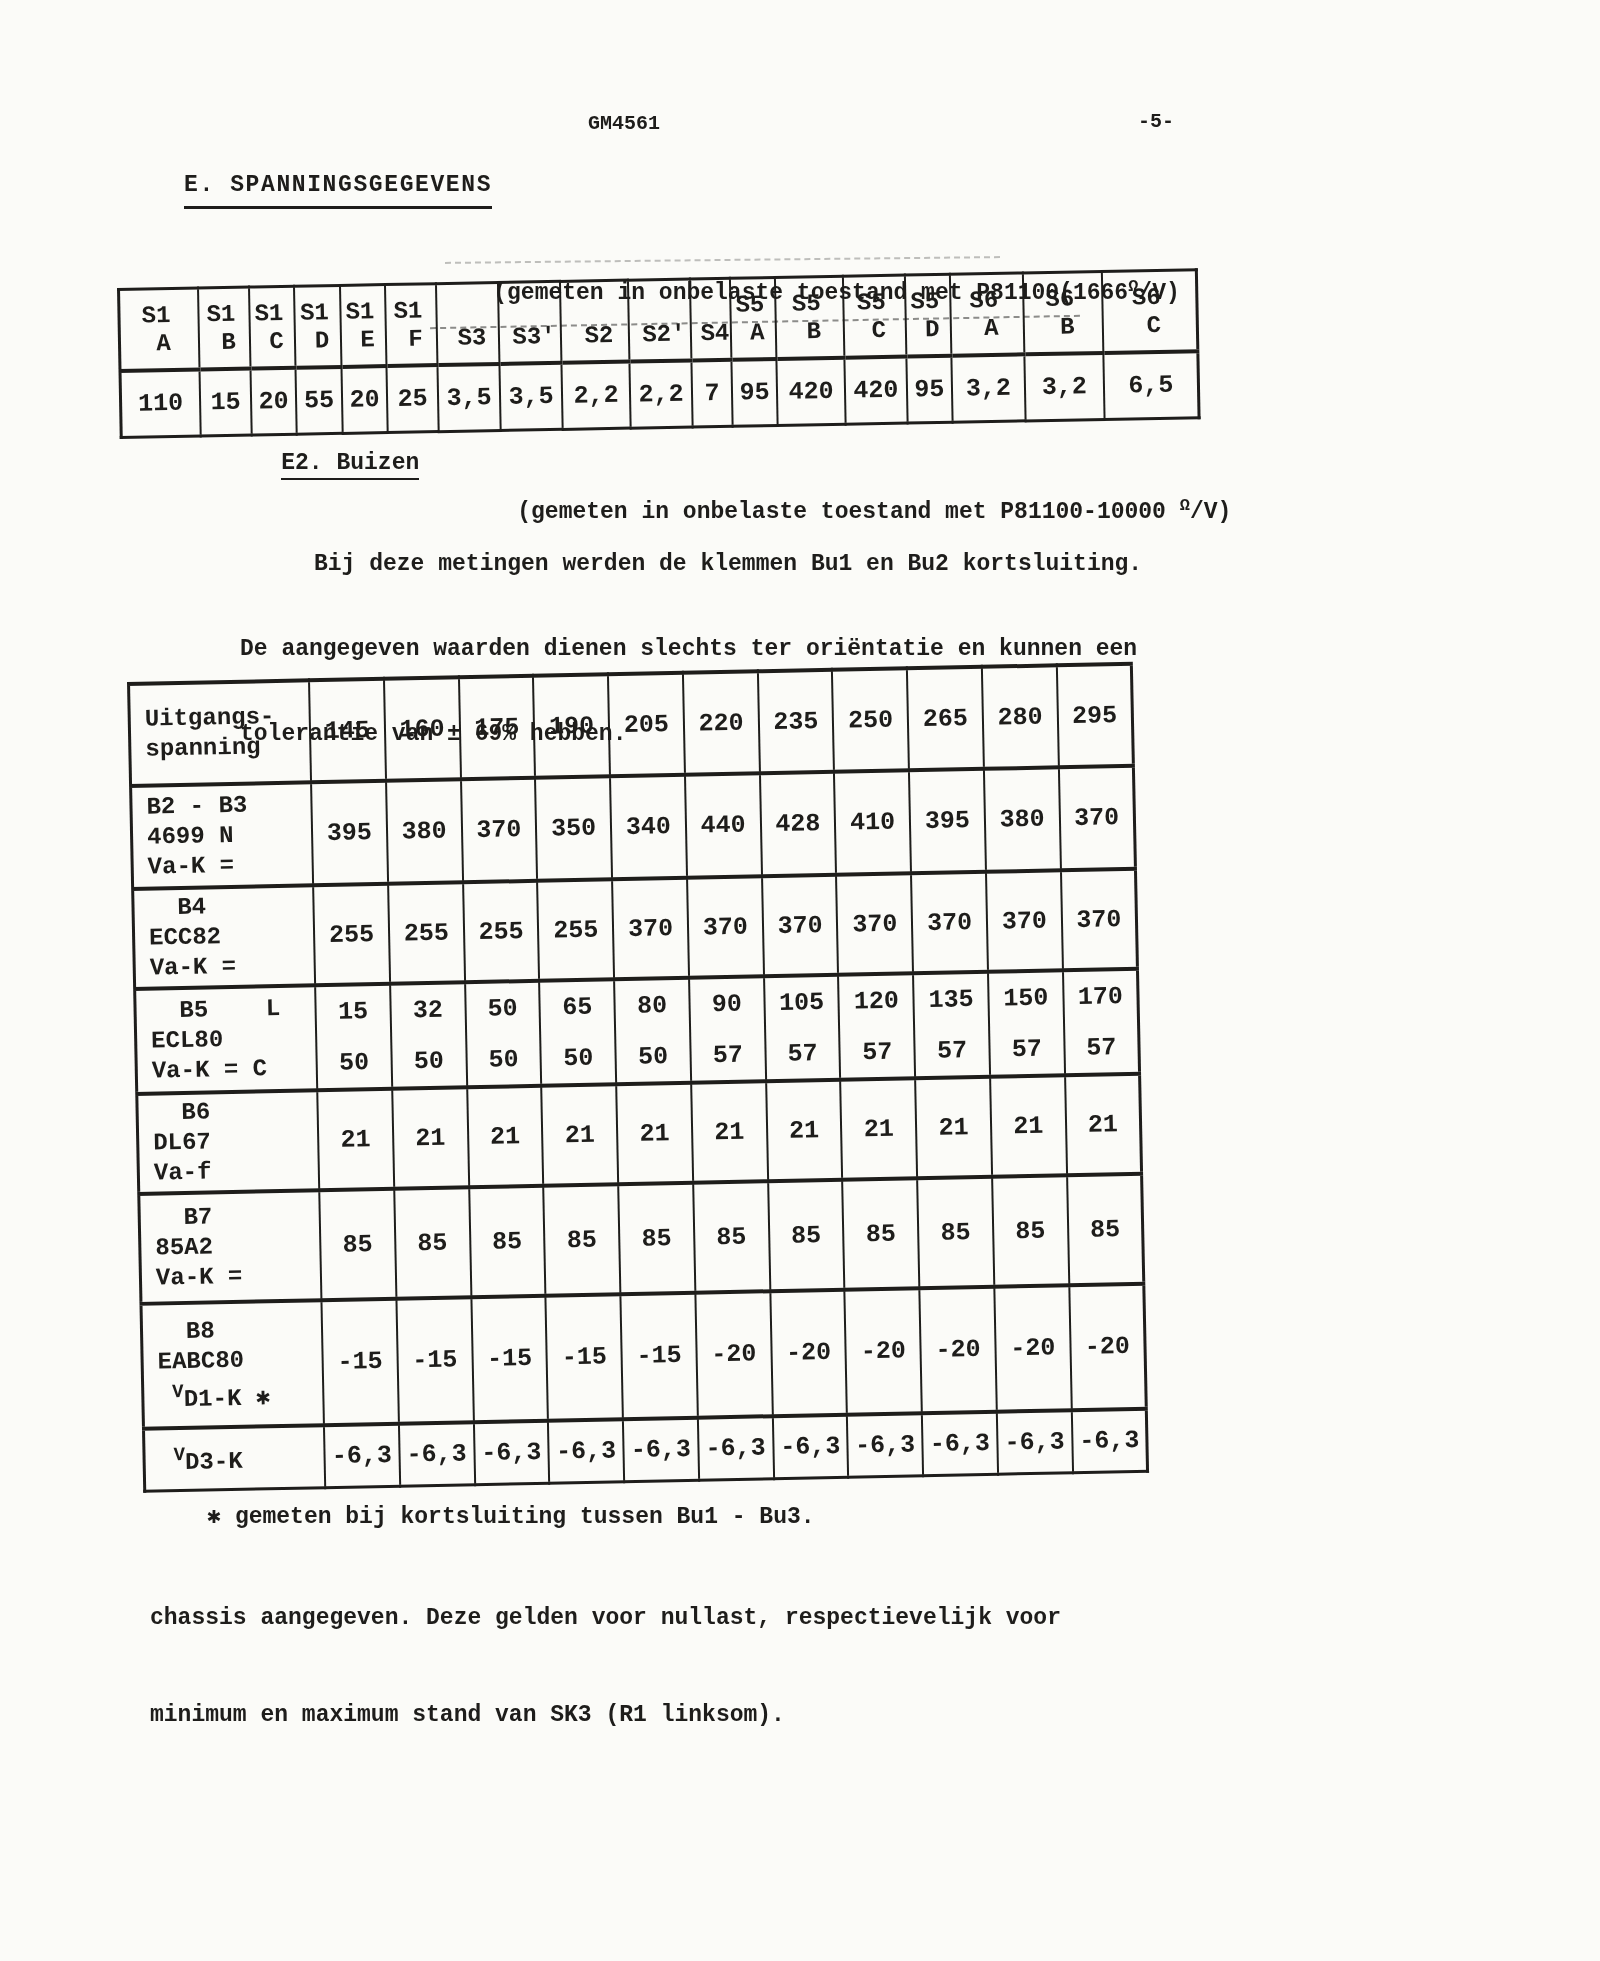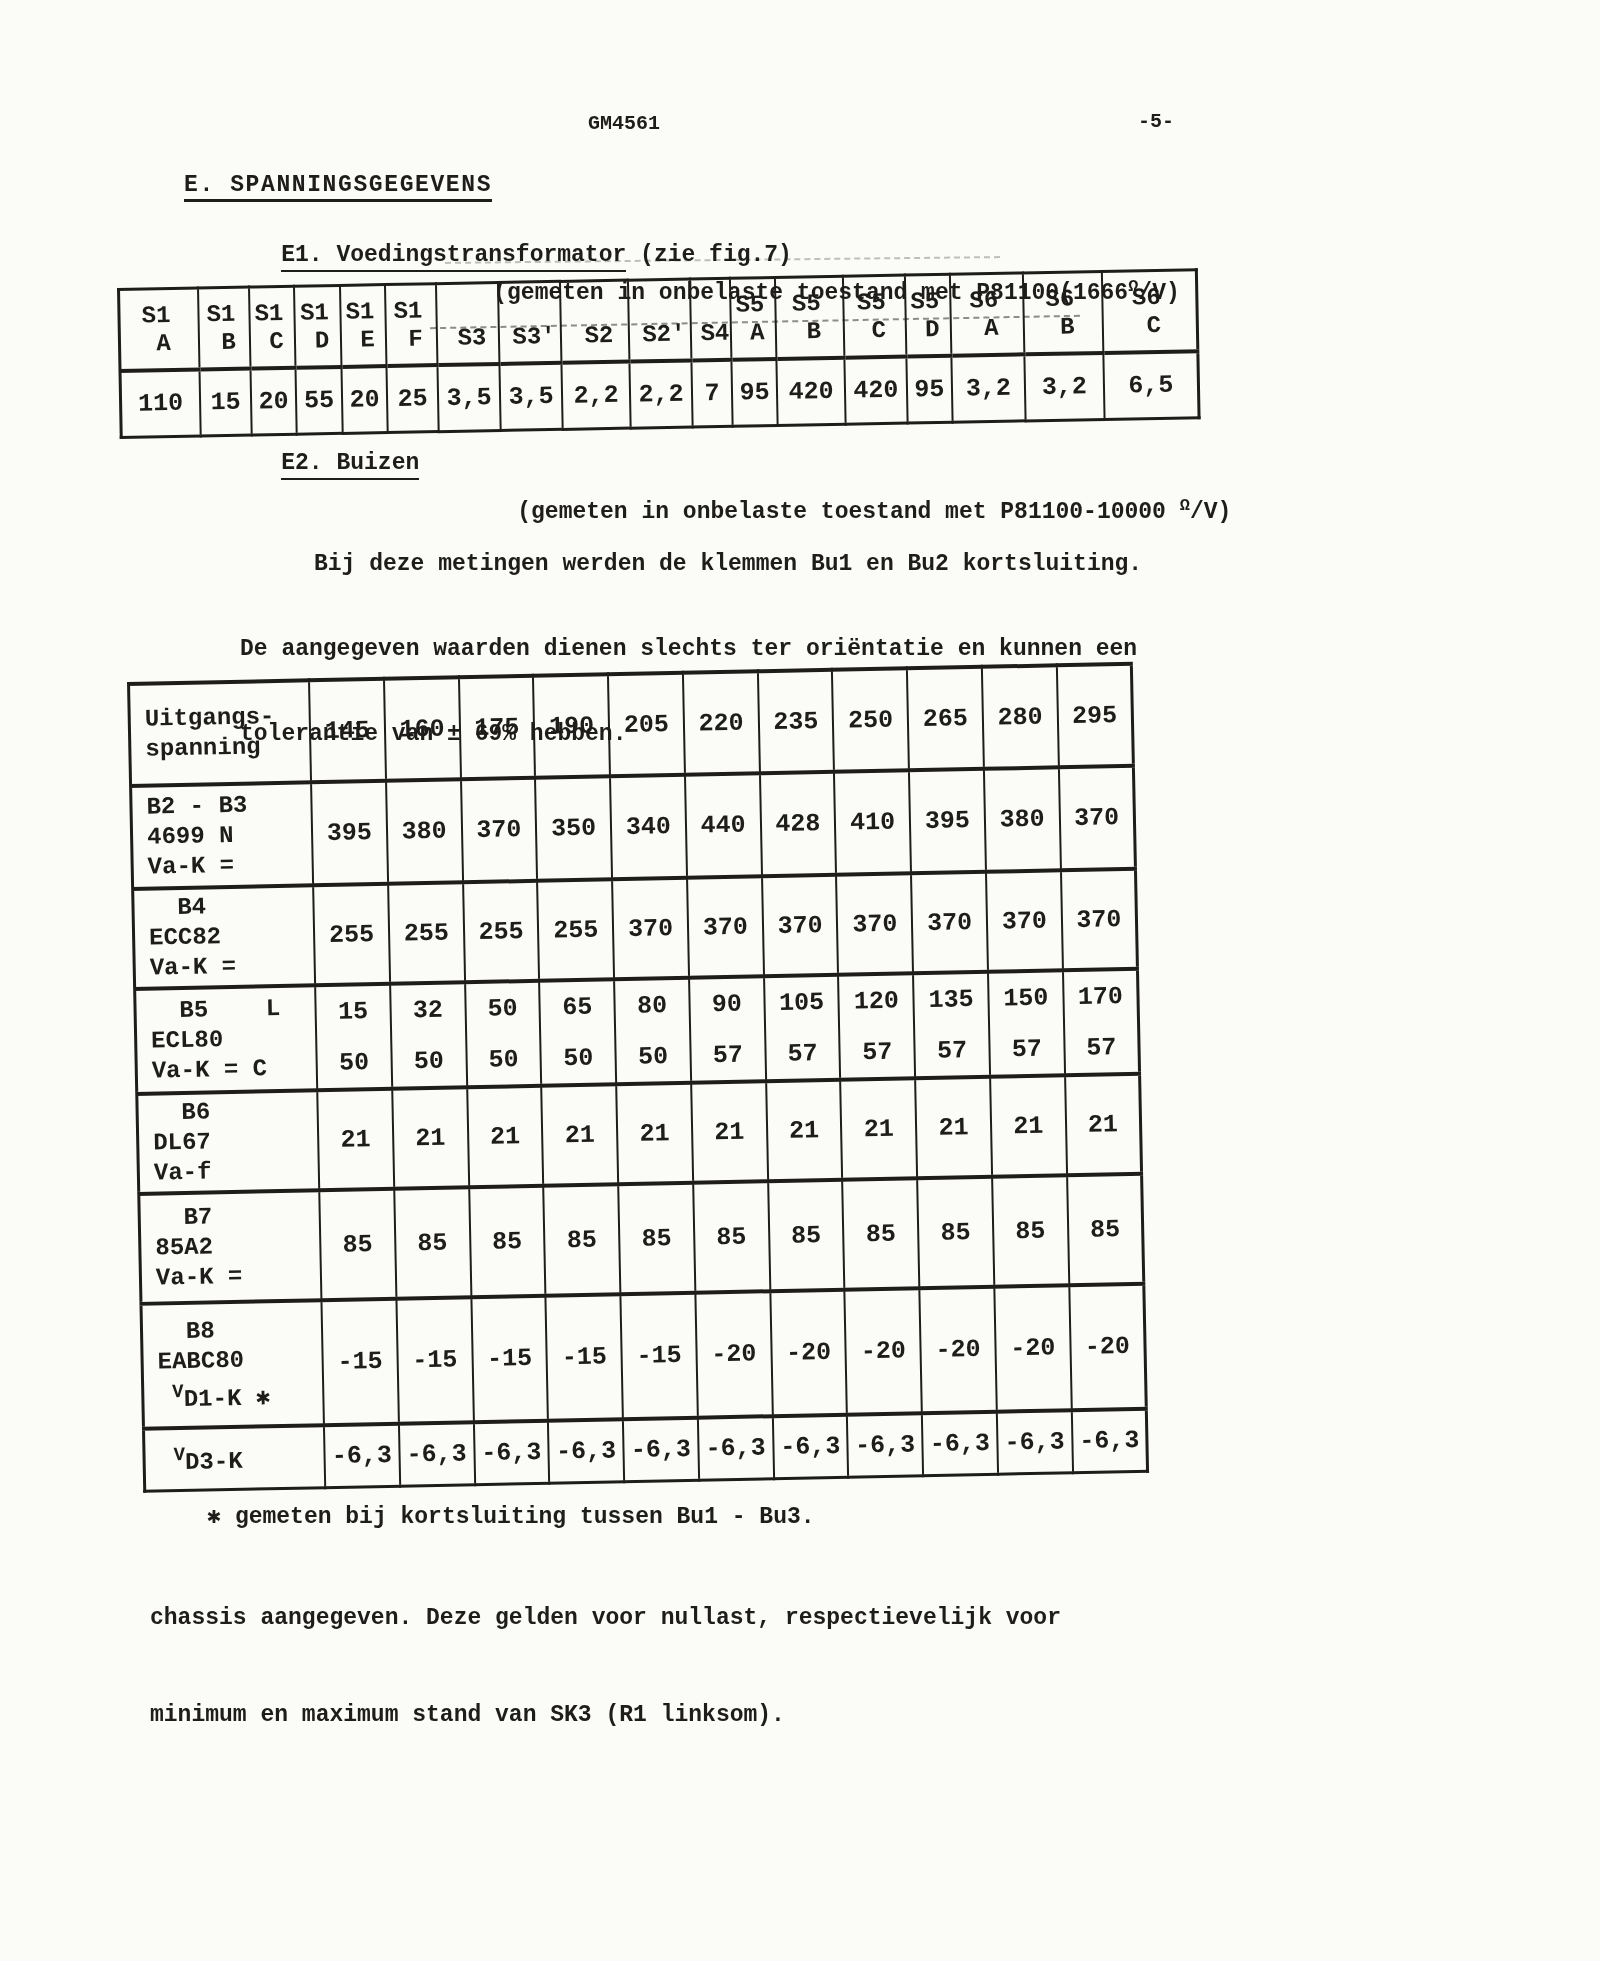--- a/index.html
+++ b/index.html
@@ -6,21 +6,21 @@
   html,body{margin:0;padding:0;background:#e8e8e4;}
   .page{
     position:relative; width:1600px; height:1961px; margin:0 auto;
     background:var(--paper); color:var(--ink);
     font-family:"Liberation Mono","DejaVu Sans Mono",monospace;
     font-weight:bold; overflow:hidden;
   }
   .abs{position:absolute; white-space:pre;}
   .t23{font-size:23px;}
   .t24{font-size:20px;}
-  .underl{border-bottom:3px solid var(--ink); padding-bottom:1px;}
+  .underl{border-bottom:3px solid var(--ink); padding-bottom:8px;}
   .underl2{border-bottom:2.5px solid var(--ink); padding-bottom:2px;}
   .spaced{letter-spacing:1.6px;}
   .sup{vertical-align:8px; font-size:17px;}
 
   
   .t1wrap{position:absolute; left:117px; top:288px; transform:rotate(-1.05deg); transform-origin:0 0;}
   #t1{border-collapse:collapse; table-layout:fixed; width:1041px; border:3px solid var(--ink);}
   #t1 th,#t1 td{border:2px solid var(--ink); padding:0; text-align:center; vertical-align:middle;}
   #t1 thead th{height:78px;}
   #t1 tbody tr{height:66px;}
@@ -59,23 +59,20 @@
 </head>
 <body>
 
 <div class="page">
 
   <div class="abs t24" style="left:588px; top:112px;">GM4561</div>
   <div class="abs t24" style="left:1138px; top:110px;">-5-</div>
 
   <div class="abs t23 spaced underl" style="left:184px; top:172px;">E. SPANNINGSGEGEVENS</div>
 
-  <div class="abs t23" style="left:226px; top:216px;">
-    <span class="underl2">E1. Voedingstransformator</span><span> (zie fig.7)</span>
-  </div>
 
   <div class="abs t23" style="left:438px; top:251px;">
     <span>(gemeten in onbelaste toestand met P81100(1666</span><span class="sup">Ω</span><span>/V)</span>
   </div>
 
   <div class="dash-art" style="left:445px; top:259px; width:555px; transform:rotate(-0.6deg); opacity:.55;"></div>
   <div class="dash-art" style="left:430px; top:321px; width:650px; transform:rotate(-1.1deg);"></div>
 
   <div class="t1wrap">
     <table id="t1">

